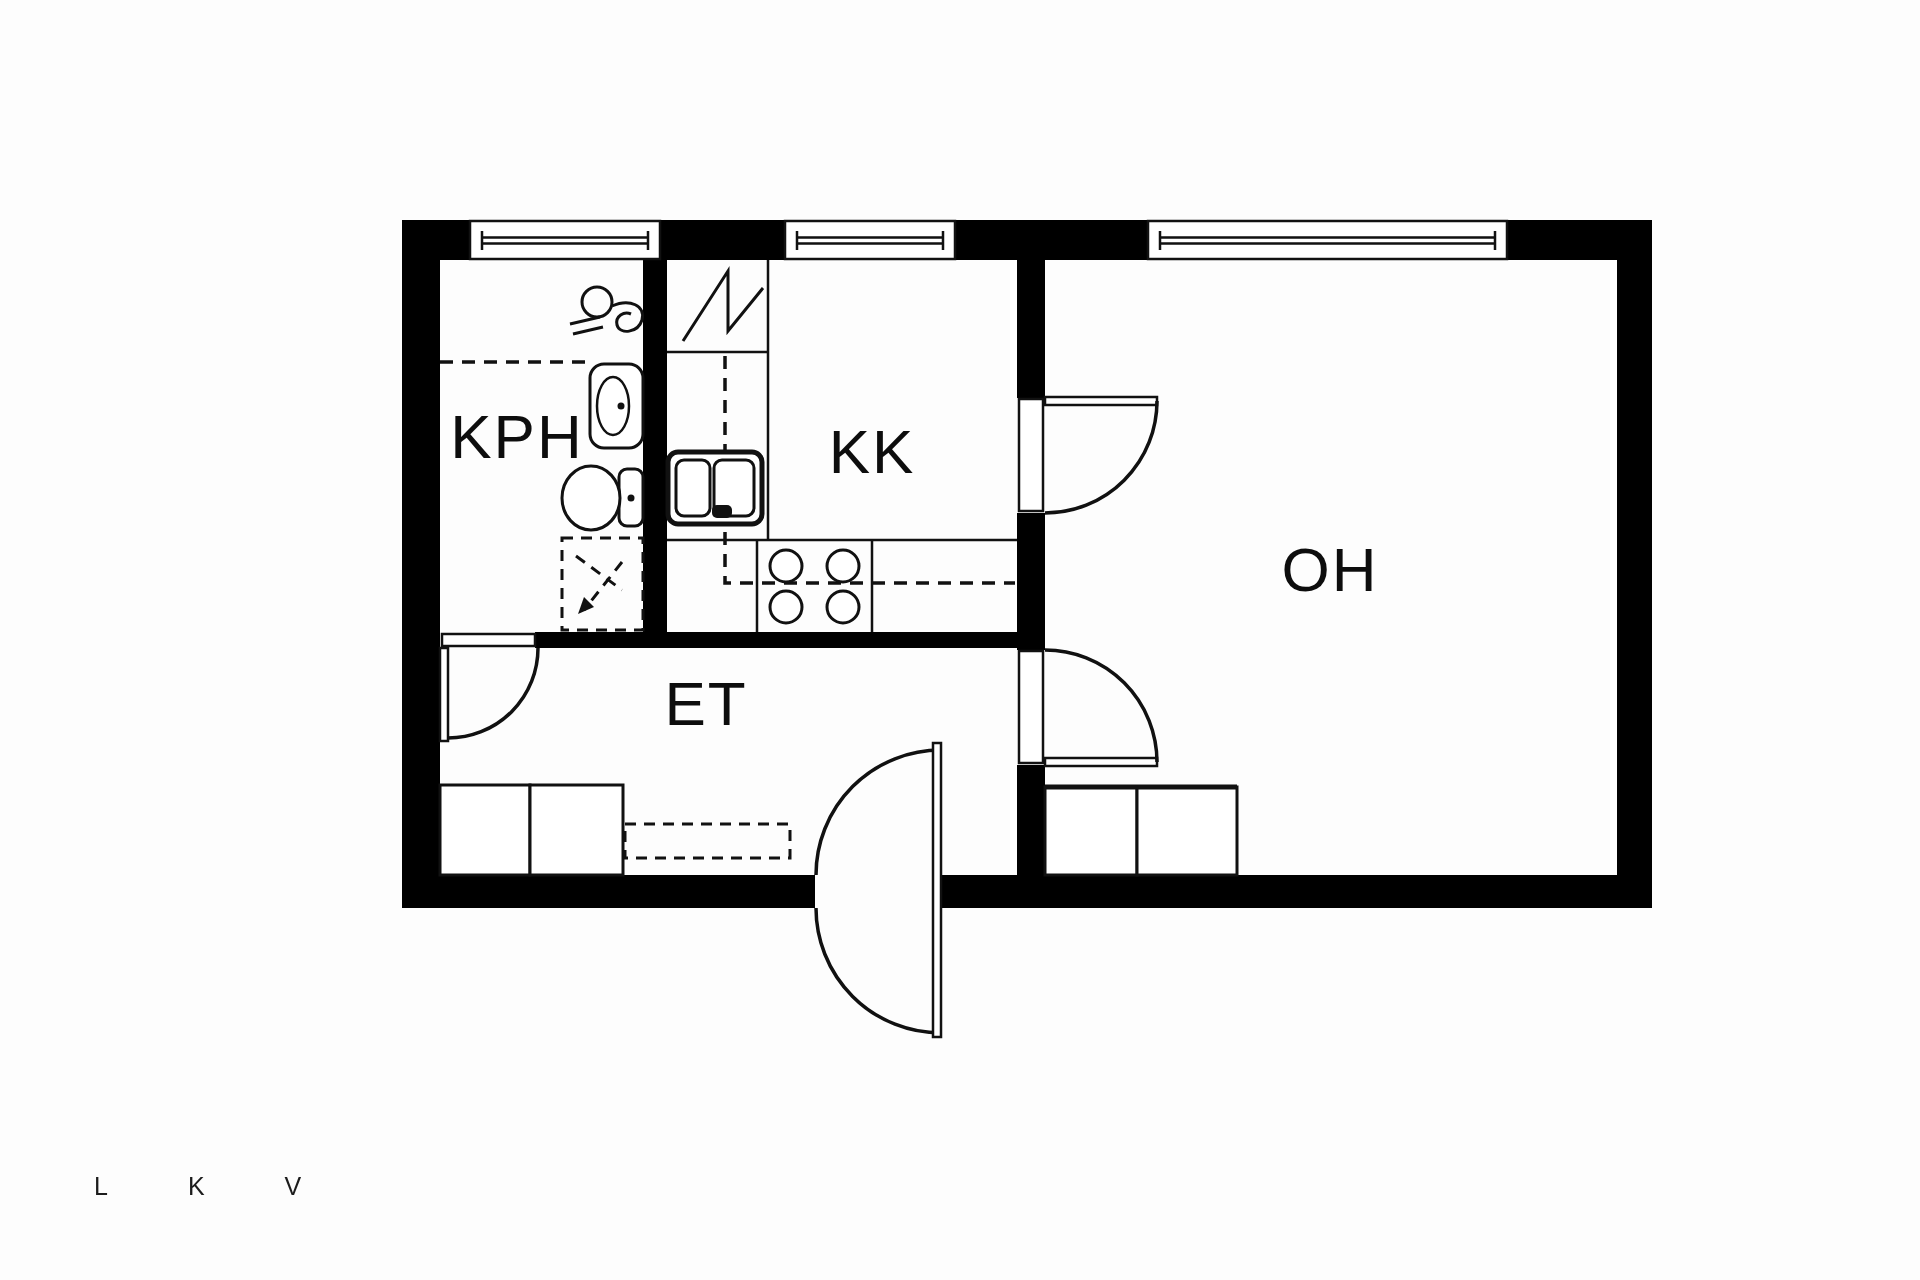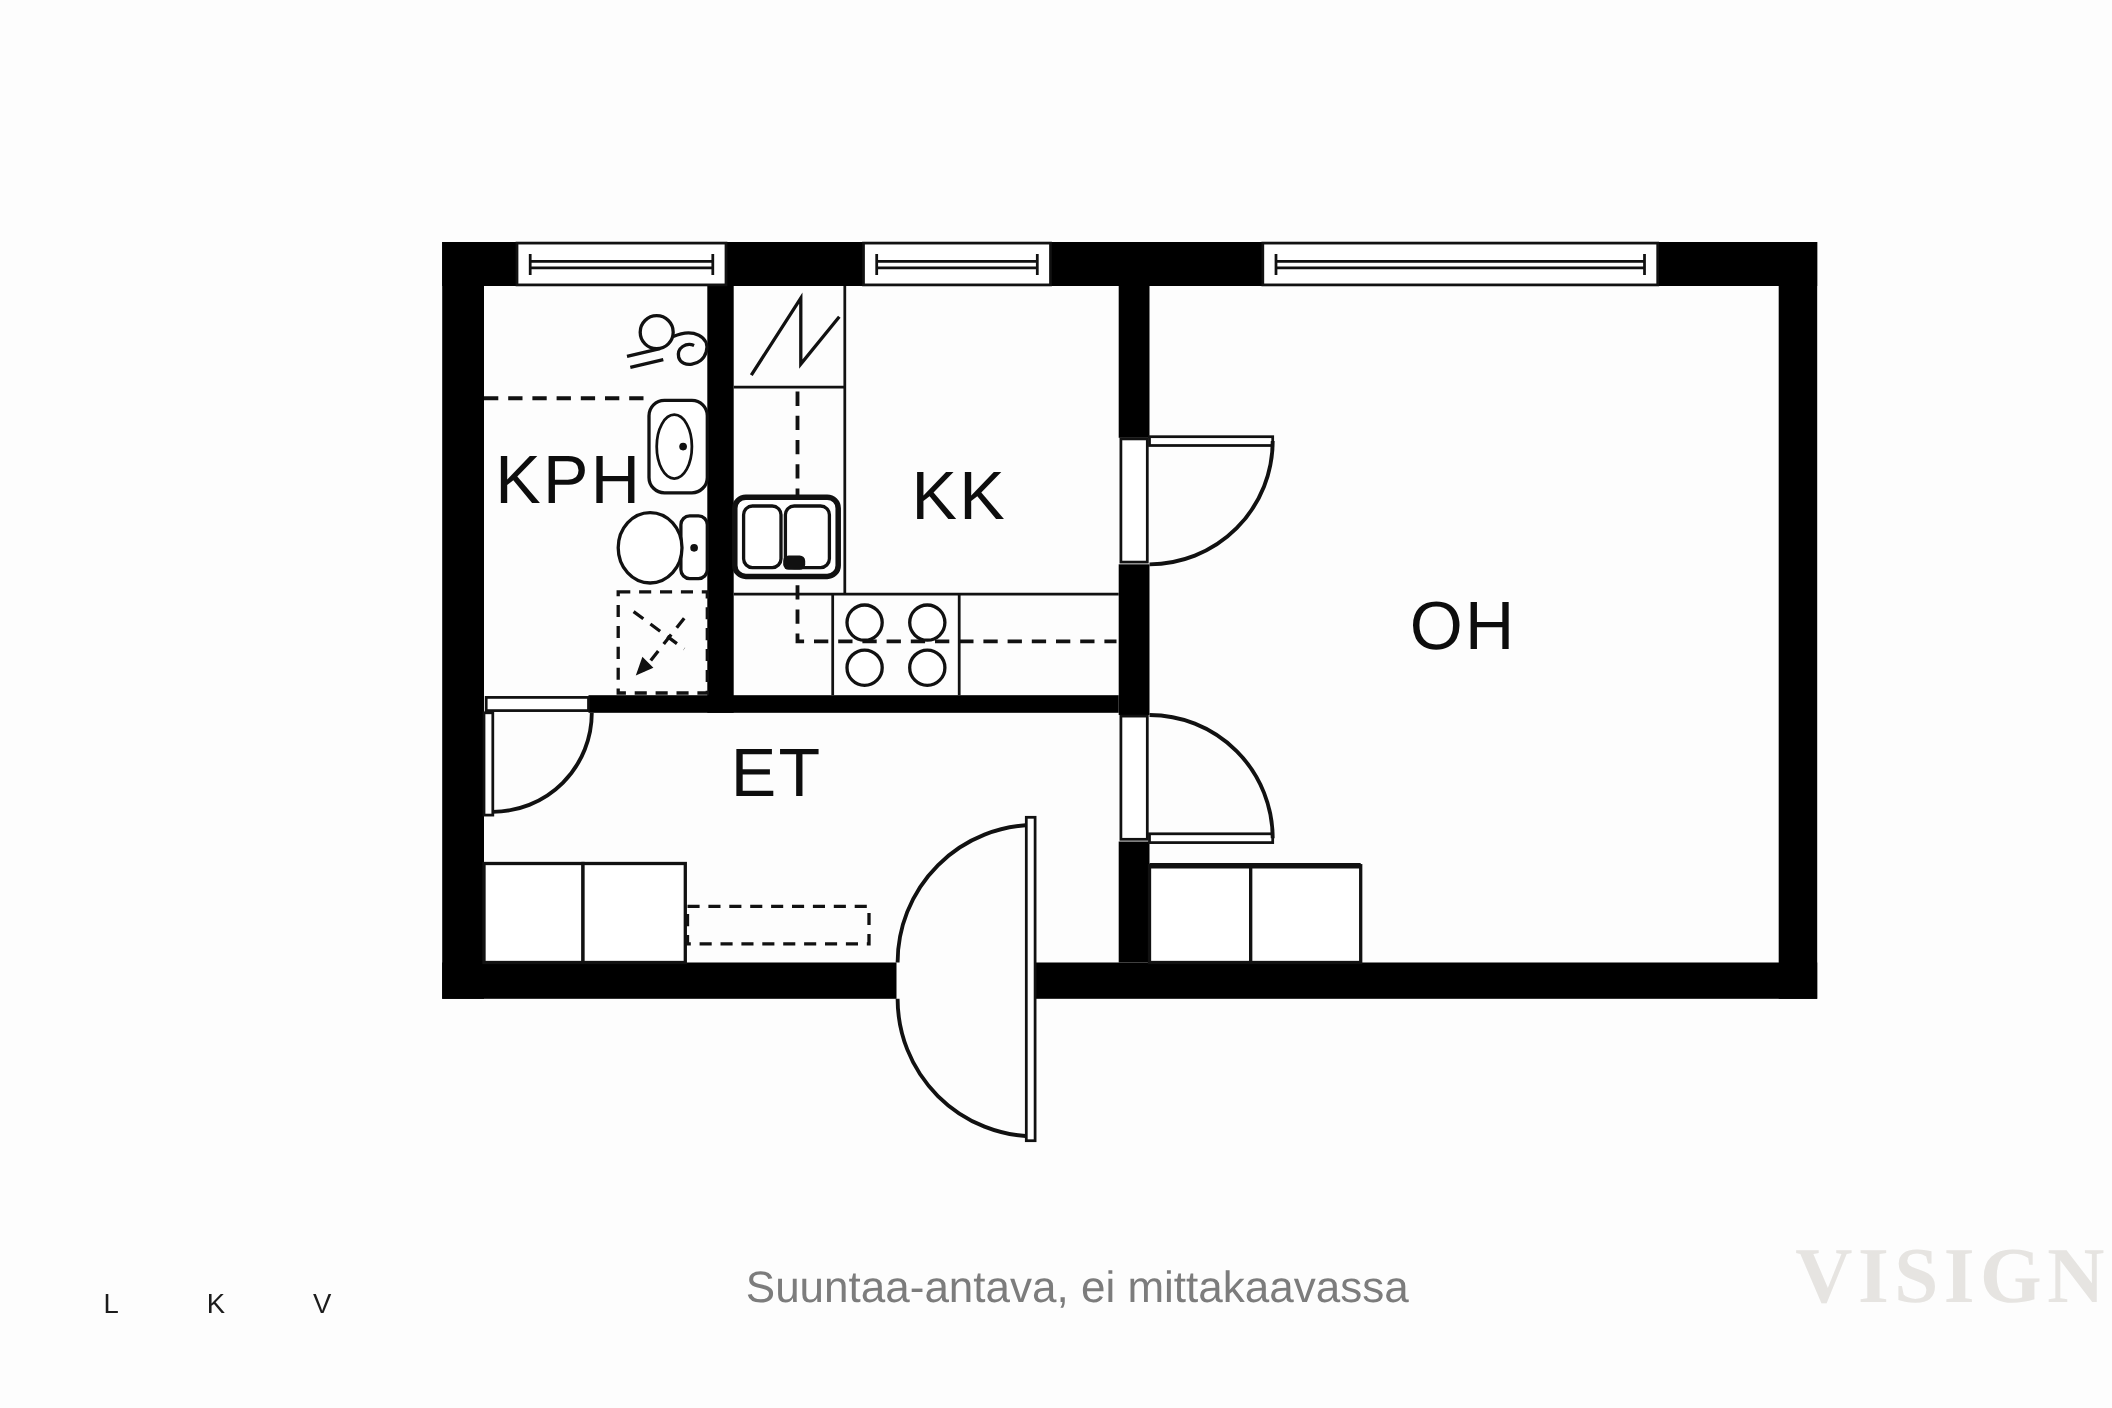--- a/index.html
+++ b/index.html
@@ -163,16 +163,14 @@
       <path class="ln5" d="M1045,787 H1237"></path>
     </g>
   </svg>
 
   <div class="room-label" style="left:517px;top:437px">KPH</div>
   <div class="room-label" style="left:872px;top:452px">KK</div>
   <div class="room-label" style="left:1330px;top:570px">OH</div>
   <div class="room-label" style="left:706px;top:704px">ET</div>
 
   <div class="logo-sub">LKV</div>
-  <div class="disclaimer">Suuntaa-antava, ei mittakaavassa</div>
-  <div class="watermark">VISIGN</div>
 
 </div>
 
 </body></html>

